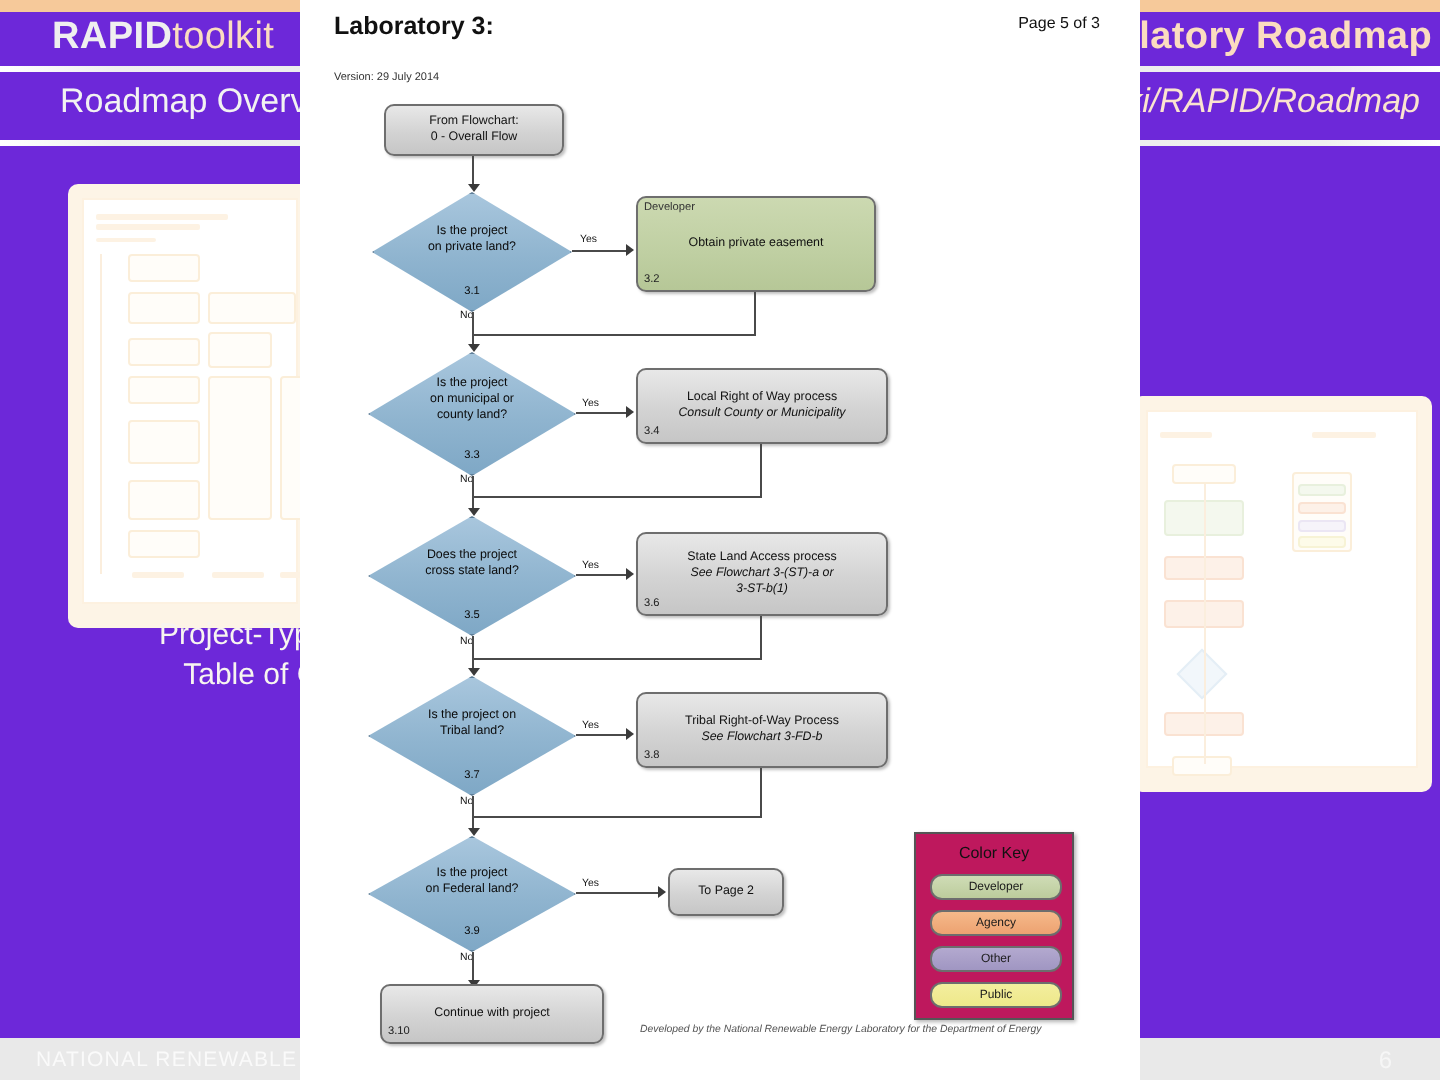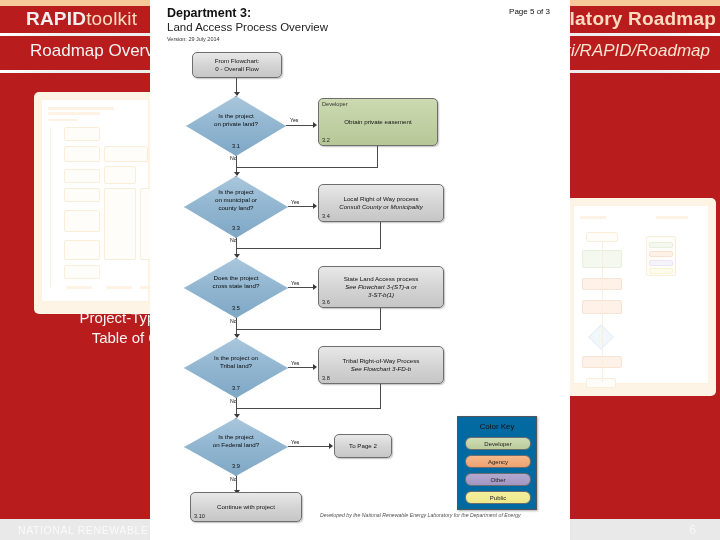--- a/index.html
+++ b/index.html
@@ -7,21 +7,21 @@
     width: 720px; height: 540px;
     font-family: "Liberation Sans", sans-serif;
     background: #ffffff;
     overflow: hidden;
   }
   #stage { position: relative; width: 720px; height: 540px; background: #fff; }
 
   
   .slide {
     position: absolute; inset: 0;
-    background: #b91c1c;
+    background: #6d28d9;
   }
   .slide-topbar {
     position: absolute; left: 0; top: 0; width: 720px; height: 6px;
     background: #f6c99a;
   }
   .slide-title {
     position: absolute; left: 26px; top: 8px; width: 690px;
     font-size: 19px; font-weight: bold; letter-spacing: .2px;
     color: #efefef; white-space: nowrap;
   }
@@ -188,21 +188,21 @@
   .arrow.right {
     border-top: 3px solid transparent;
     border-bottom: 3px solid transparent;
     border-left: 4.5px solid #3a3a3a;
   }
 
   
   .colorkey {
     position: absolute; left: 307px; top: 416px;
     width: 80px; height: 94px;
-    background: #0369a1; border: 1px solid #555;
+    background: #be185d; border: 1px solid #555;
     box-shadow: 1px 1px 2px rgba(0,0,0,.3);
   }
   .colorkey .ck-title {
     position: absolute; left: 0; right: 0; top: 5px;
     text-align: center; font-size: 8px; color: #111;
   }
   .ck-item {
     position: absolute; left: 7px; width: 66px; height: 13px;
     border: 1px solid #6d6d6d; border-radius: 6px;
     font-size: 6px; color: #1a1a1a;
@@ -291,22 +291,21 @@
       <div class="small"><span>nd ends with a </span><em>permit</em></div>
     </div>
 
     <div class="slide-footer"></div>
     <div class="slide-footer-label">NATIONAL RENEWABLE ENERGY LABORATORY</div>
     <div class="slide-pagenum">6</div>
   </div>
 
   <div class="pdf">
 
-    <div class="pdf-title">Department 3:</div>
-    <div class="pdf-subtitle">Land Access Process Overview</div>
+    <div class="pdf-title">Laboratory 3:</div>
     <div class="pdf-version">Version: 29 July 2014</div>
     <div class="pdf-pageof">Page 5 of 3</div>
 
     <div class="node grey" style="left:42px;top:52px;width:90px;height:26px;">
       <div class="ntext">
         <span>From Flowchart:</span><br>
         <span>0 - Overall Flow</span>
       </div>
     </div>
     <div class="conn v" style="left:86px;top:78px;height:16px;"></div>

